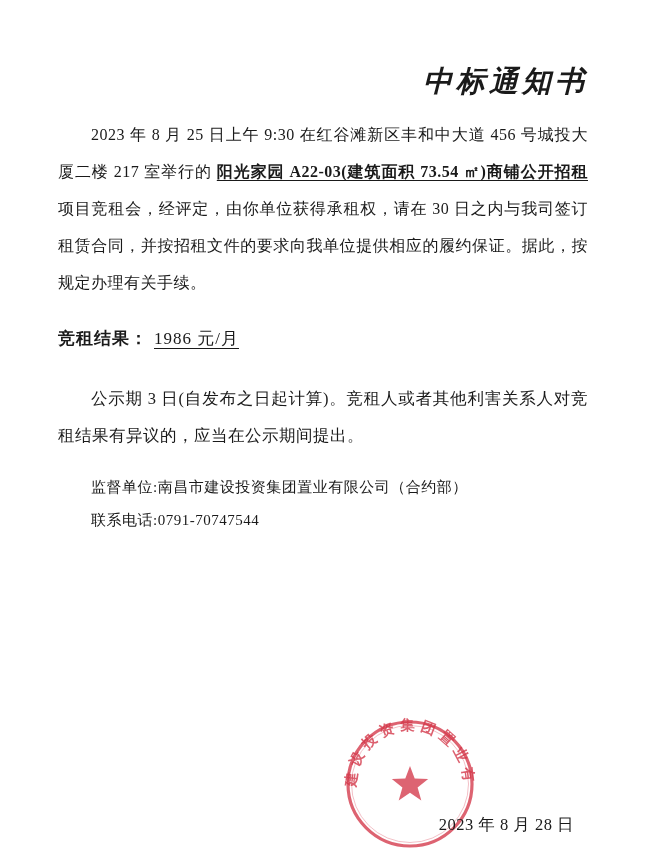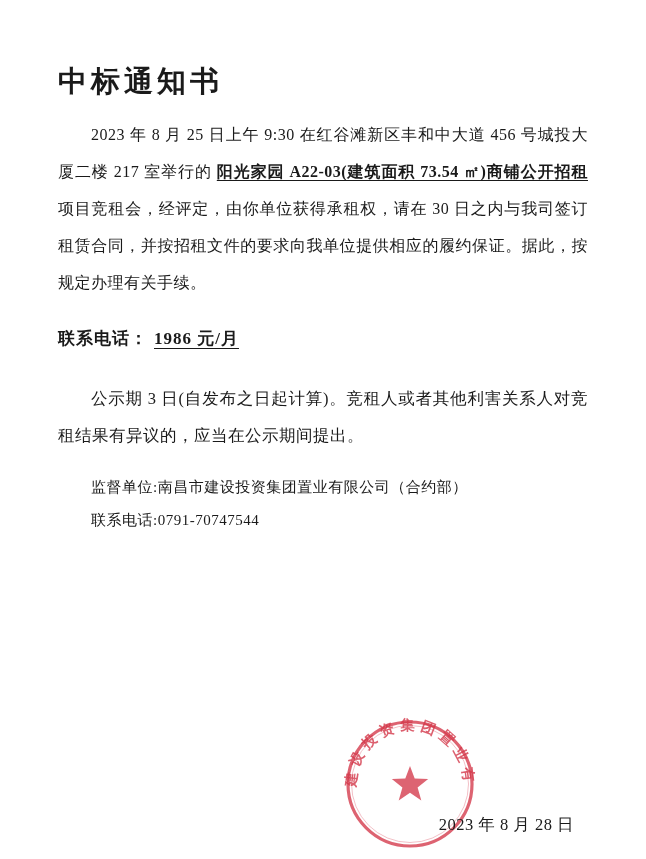--- a/index.html
+++ b/index.html
@@ -16,27 +16,28 @@
     overflow: hidden;
   }
   .page {
     position: relative;
     width: 646px;
     height: 859px;
     box-sizing: border-box;
     padding: 0 58px;
   }
   .doc-title {
-    text-align: left;
+    text-align: right;
     font-size: 29px;
     font-weight: bold;
     letter-spacing: 4px;
     margin-top: 62px;
     margin-bottom: 0;
     font-family: "DejaVu Serif", "Liberation Serif", serif;
+    font-style: italic;
   }
   .addressee {
     margin-top: 52px;
     font-size: 17px;
     font-weight: bold;
     letter-spacing: 1px;
   }
   .addressee .colon {
     font-weight: bold;
     letter-spacing: 0;
@@ -59,21 +60,21 @@
     margin-top: 26px;
     font-size: 17px;
     font-weight: bold;
     letter-spacing: 1px;
   }
   .result-value {
     display: inline-block;
     text-decoration: underline;
     text-underline-offset: 4px;
     padding: 0 6px;
-    font-weight: bold;
+    font-weight: normal;
   }
   .notice-para {
     margin-top: 30px;
     font-size: 16.5px;
     line-height: 37px;
     text-align: justify;
     text-justify: inter-ideograph;
     text-indent: 33px;
     letter-spacing: 0.5px;
   }
@@ -117,21 +118,21 @@
 <div class="page">
 
   <h1 class="doc-title">中标通知书</h1>
 
 
   <p class="body-para">
     <span>2023 年 8 月 25 日上午 9:30 在红谷滩新区丰和中大道 456 号城投大厦二楼 217 室举行的 </span><span class="emph">阳光家园 A22-03(建筑面积 73.54 ㎡)商铺公开招租</span><span> 项目竞租会，经评定，由你单位获得承租权，请在 30 日之内与我司签订租赁合同，并按招租文件的要求向我单位提供相应的履约保证。据此，按规定办理有关手续。</span>
   </p>
 
   <div class="result-line">
-    <span>联系电话：</span><span class="result-value">1986 元/月</span>
+    <span>竞租结果：</span><span class="result-value">1986 元/月</span>
   </div>
 
   <p class="notice-para">公示期 3 日(自发布之日起计算)。竞租人或者其他利害关系人对竞租结果有异议的，应当在公示期间提出。</p>
 
   <div class="contact-line">监督单位:南昌市建设投资集团置业有限公司（合约部）</div>
   <div class="contact-line second">联系电话:0791-70747544</div>
 
   <div class="seal">
     <svg width="148" height="148" viewBox="0 0 148 148" xmlns="http://www.w3.org/2000/svg">
       <defs>

